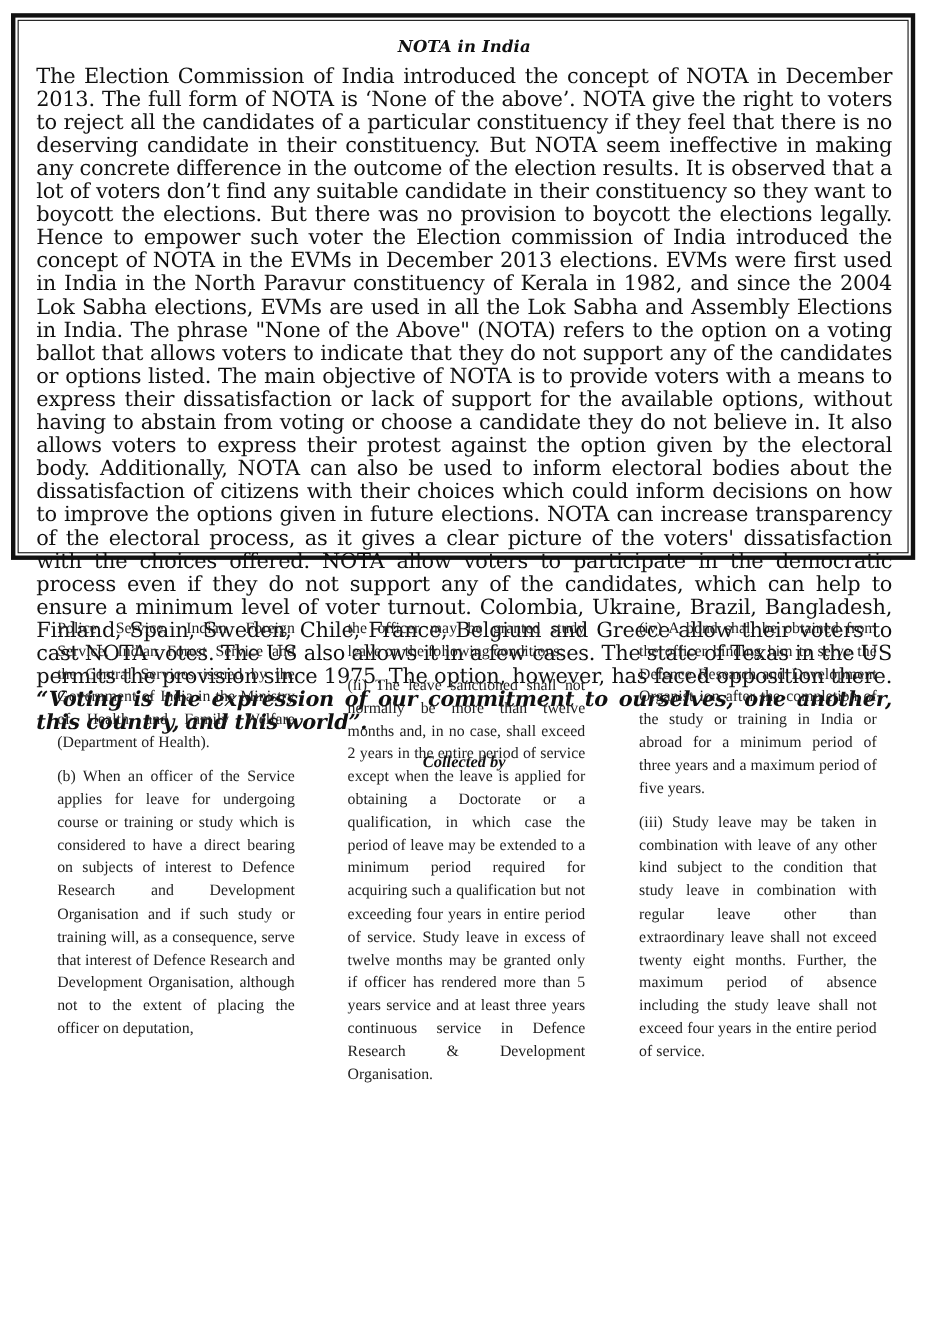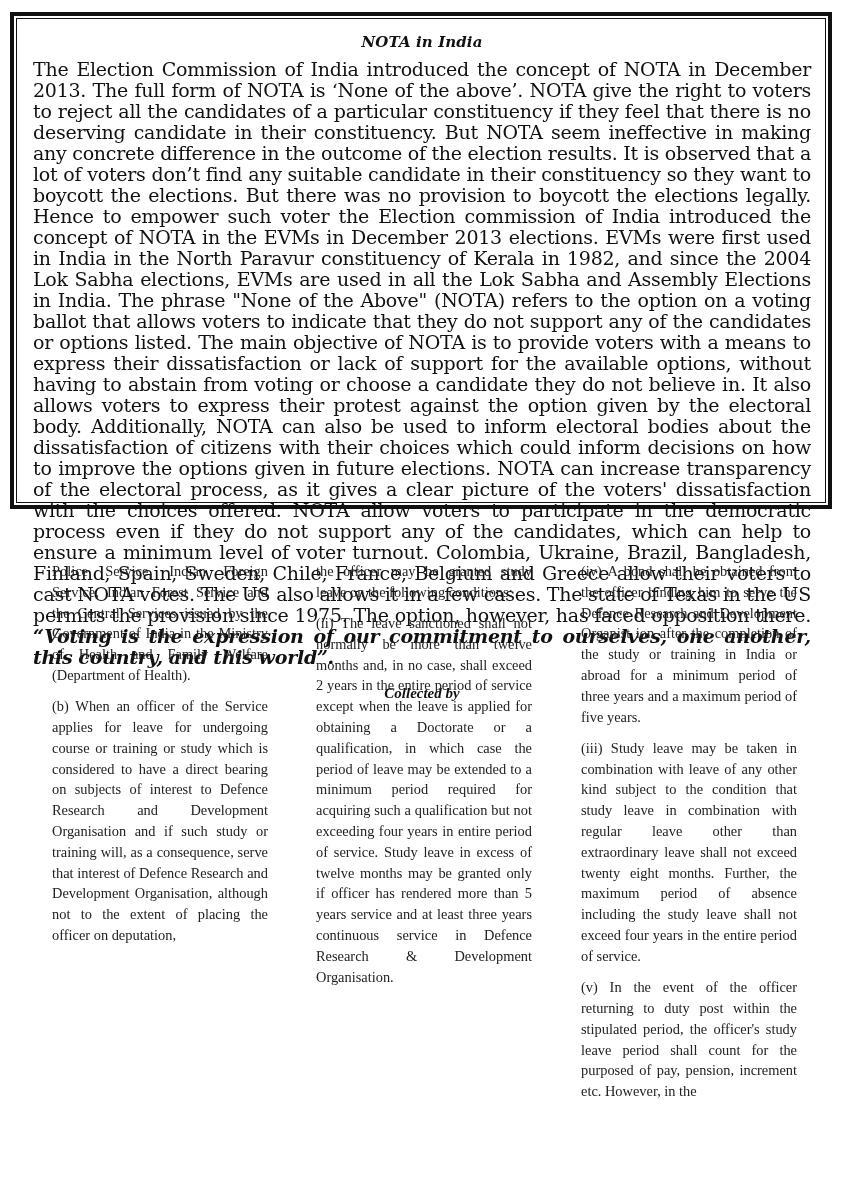--- a/index.html
+++ b/index.html
@@ -55,14 +55,13 @@
 </div>
 
 <div class="col col2">
   <p>the officer may be granted study leave on the following conditions:</p>
   <p>(ii) The leave sanctioned shall not normally be more than twelve months and, in no case, shall exceed 2 years in the entire period of service except when the leave is applied for obtaining a Doctorate or a qualification, in which case the period of leave may be extended to a minimum period required for acquiring such a qualification but not exceeding four years in entire period of service. Study leave in excess of twelve months may be granted only if officer has rendered more than 5 years service and at least three years continuous service in Defence Research &amp; Development Organisation.</p>
 </div>
 
 <div class="col col3">
   <p>(iv) A bond shall be obtained from the officer binding him to serve the Defence Research and Development Organist ion after the completion of the study or training in India or abroad for a minimum period of three years and a maximum period of five years.</p>
   <p>(iii) Study leave may be taken in combination with leave of any other kind subject to the condition that study leave in combination with regular leave other than extraordinary leave shall not exceed twenty eight months. Further, the maximum period of absence including the study leave shall not exceed four years in the entire period of service.</p>
-  <p>(v) In the event of the officer returning to duty post within the stipulated period, the officer's study leave period shall count for the purposed of pay, pension, increment etc. However, in the</p>
 </div>
 
 </body></html>

